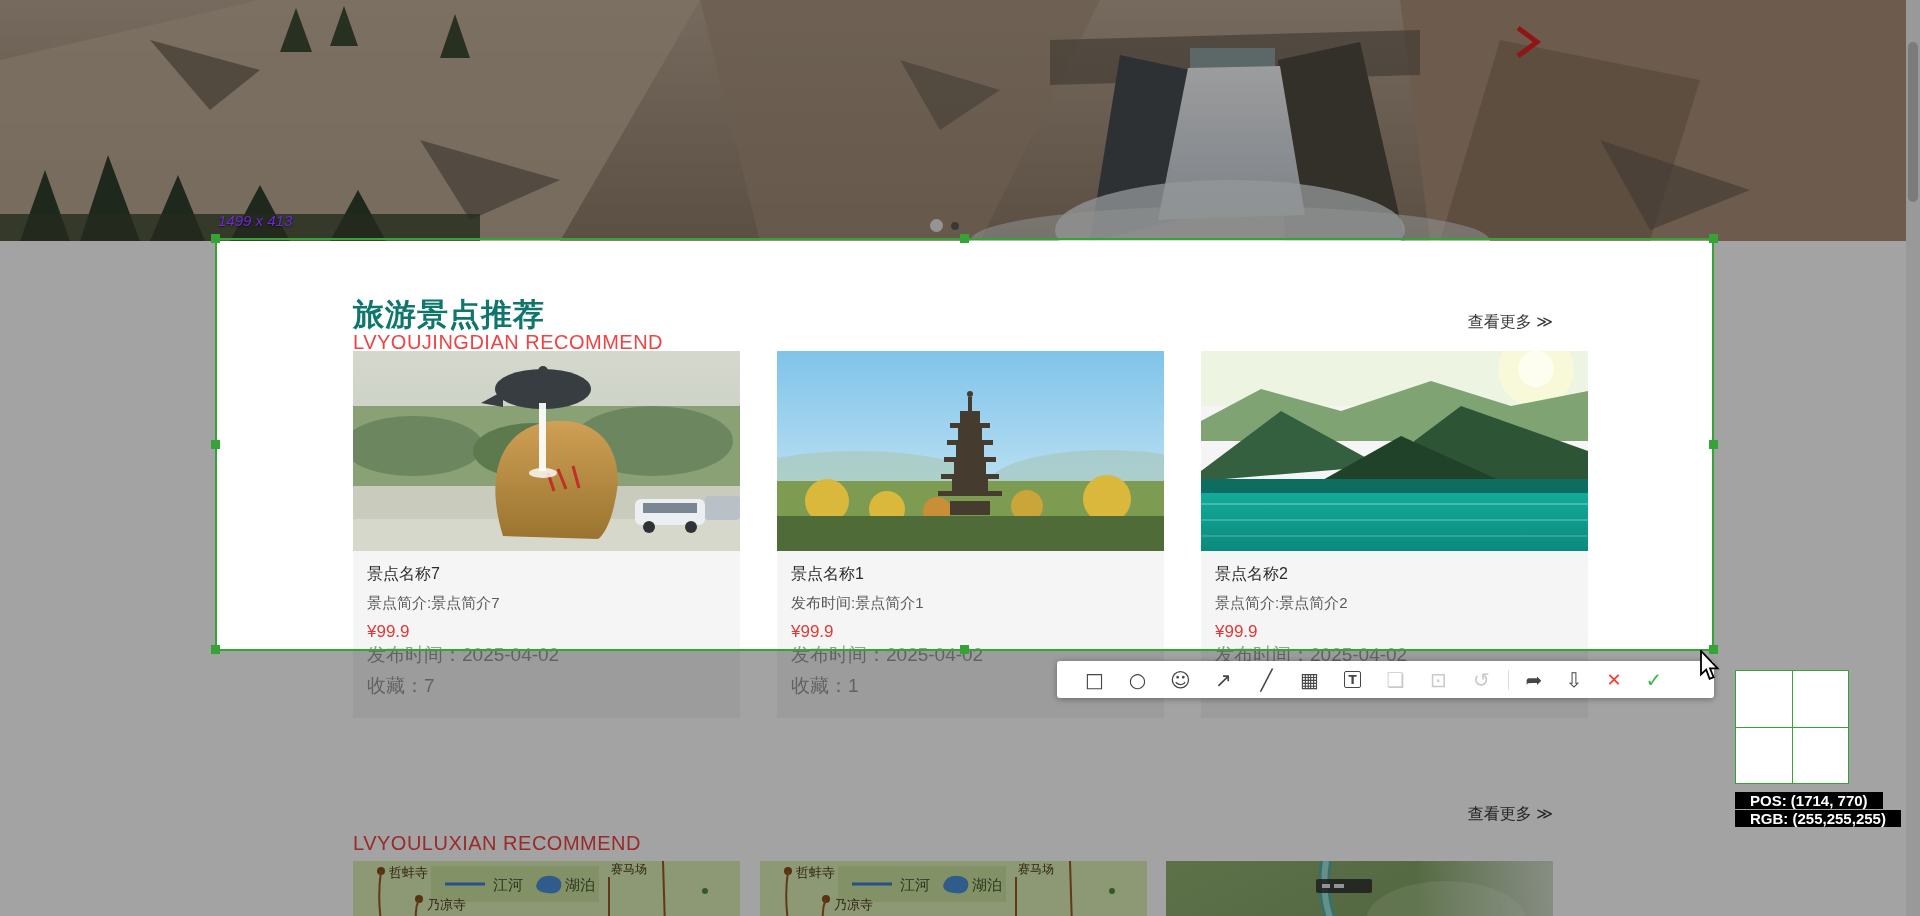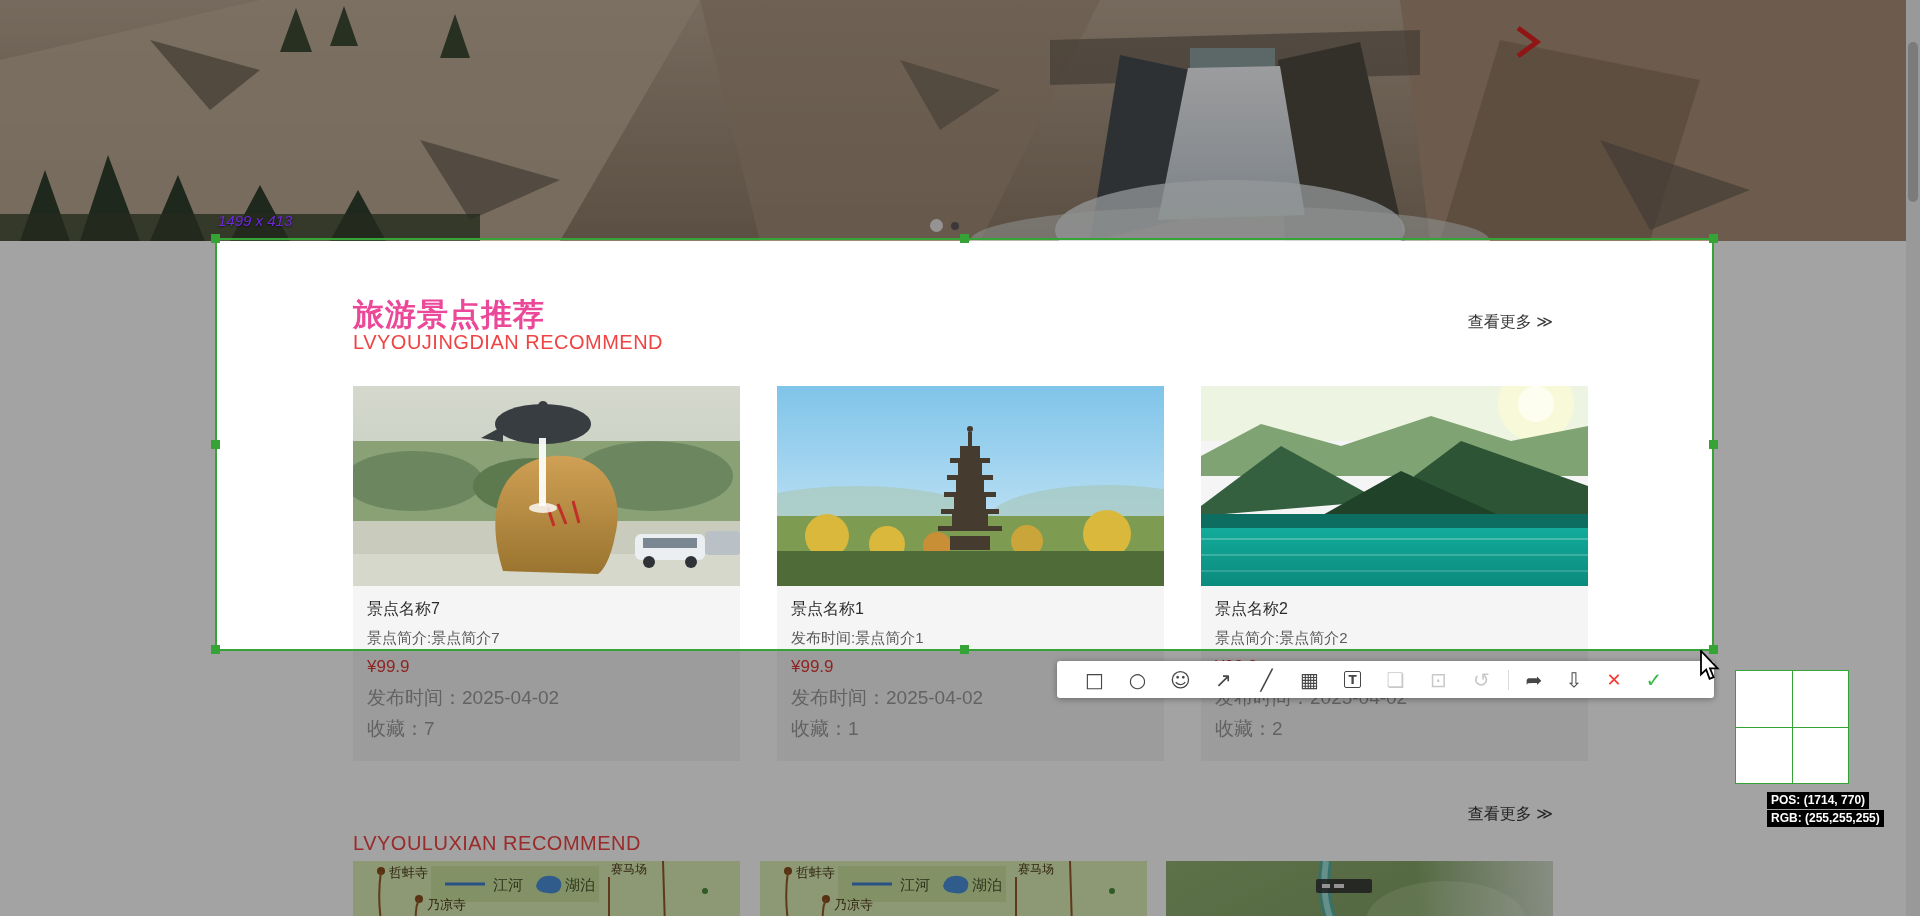--- a/index.html
+++ b/index.html
@@ -11,31 +11,31 @@
   
   .banner { position:absolute; left:0; top:0; width:1920px; height:241px; z-index:1; }
   .banner svg { display:block; width:100%; height:100%; }
   .dot { position:absolute; border-radius:50%; z-index:2; }
   .dot-active { left:930px; top:219px; width:13px; height:13px; background:rgba(240,240,240,.92); }
   .dot-idle   { left:951px; top:222px; width:8px;  height:8px;  background:rgba(80,80,80,.85); }
   
   .scrollbar { position:absolute; left:1906px; top:0; width:14px; height:916px; background:#f0f0f0; z-index:2; }
   .scroll-thumb { position:absolute; left:1908px; top:42px; width:10px; height:160px; background:#c0c0c0; border-radius:5px; z-index:3; }
   
-  .sec-title { position:absolute; left:353px; font-size:31px; font-weight:bold; color:#ec4899; letter-spacing:1px; z-index:1; }
+  .sec-title { position:absolute; left:353px; font-size:31px; font-weight:bold; color:#0f766e; letter-spacing:1px; z-index:1; }
   .sec-sub   { position:absolute; left:353px; font-size:20px; color:#ef4444; letter-spacing:.5px; z-index:1; }
   .sec-more  { position:absolute; right:367px; font-size:16px; color:#3a3a3a; cursor:pointer; z-index:1; }
   .cards-row { position:absolute; left:353px; width:1200px; display:flex; justify-content:space-between; z-index:1; }
   .card  { width:387px; background:#f5f5f5; }
   .card-img { width:387px; height:200px; overflow:hidden; }
   .card-img svg { display:block; width:100%; height:100%; }
   .card-info { padding:13px 14px 14px; }
   .c-name  { font-size:16px; color:#2b2b2b; margin-bottom:9px; }
   .c-desc  { font-size:15px; color:#5a5a5a; margin-bottom:9px; }
-  .c-price { font-size:17px; color:#df3a38; margin-bottom:8px; }
+  .c-price { font-size:17px; color:#df3a38; margin-bottom:0; }
   .c-meta  { font-size:19px; color:#9a9a9a; margin-bottom:5px; }
   
   .dim { position:absolute; background:rgba(0,0,0,0.36); z-index:5; }
   .dim-top    { left:0;      top:0;     width:1920px; height:240px; }
   .dim-left   { left:0;      top:240px; width:216px;  height:410px; }
   .dim-right  { left:1712px; top:240px; width:208px;  height:410px; }
   .dim-bottom { left:0;      top:650px; width:1920px; height:266px; }
   
   .selection { position:absolute; left:215px; top:238px; width:1499px; height:413px;
     border:2px solid #36a336; z-index:6; }
@@ -53,22 +53,22 @@
   .tb-btn .boxedT { display:flex; align-items:center; justify-content:center; width:17px; height:17px;
     border:1.5px solid #474747; border-radius:2px; font-size:12px; font-weight:bold; }
   .tb-sep { width:1px; height:20px; background:#dcdcdc; margin:0 5px; }
   .tb-cancel  { color:#f23d36; font-size:18px; }
   .tb-confirm { color:#3cb948; font-size:20px; }
   
   .magnifier { position:absolute; left:1735px; top:670px; width:114px; height:114px;
     background:#fff; border:1px solid #36a336; z-index:9; }
   .mag-vline { position:absolute; left:56px; top:0; width:1px; height:112px; background:#36a336; }
   .mag-hline { position:absolute; left:0; top:56px; width:112px; height:1px; background:#36a336; }
-  .chip { position:absolute; left:1735px; background:#000; color:#fff; font-size:12px; font-weight:bold;
-    line-height:17px; padding:0 4px; white-space:nowrap; width:fit-content; z-index:9;margin-left:32px; }
+  .chip { position:absolute; left:1735px; background:#000; color:#fff; font-size:15px; font-weight:bold;
+    line-height:17px; padding:0 15px; white-space:nowrap; width:fit-content; z-index:9; }
   .chip-pos { top:792px; } .chip-rgb { top:810px; }
   
   .cursor { position:absolute; left:1699px; top:650px; z-index:10; }
 </style>
 </head>
 <body>
 
 <div id="stage">
 
   <div class="banner">
@@ -108,21 +108,21 @@
   <div class="dot dot-active"></div>
   <div class="dot dot-idle"></div>
 
   <div class="scrollbar"></div>
   <div class="scroll-thumb"></div>
 
   <div class="sec-title" style="top:294px;">旅游景点推荐</div>
   <div class="sec-sub" style="top:331px;">LVYOUJINGDIAN RECOMMEND</div>
   <div class="sec-more" style="top:312px;">查看更多 ≫</div>
 
-  <div class="cards-row" style="top:386px;gap:37px;">
+  <div class="cards-row" style="top:351px;gap:37px;">
 
     <div class="card">
       <div class="card-img">
         <svg viewBox="0 0 387 200" preserveAspectRatio="none">
           <defs>
               <linearGradient id="sky1" x1="0" y1="0" x2="0" y2="1">
             <stop offset="0" stop-color="#d4d8cd"></stop>
                 <stop offset="1" stop-color="#bfc6b8"></stop>
               </linearGradient>
           <linearGradient id="rockG" x1="0" y1="0" x2="0" y2="1">

